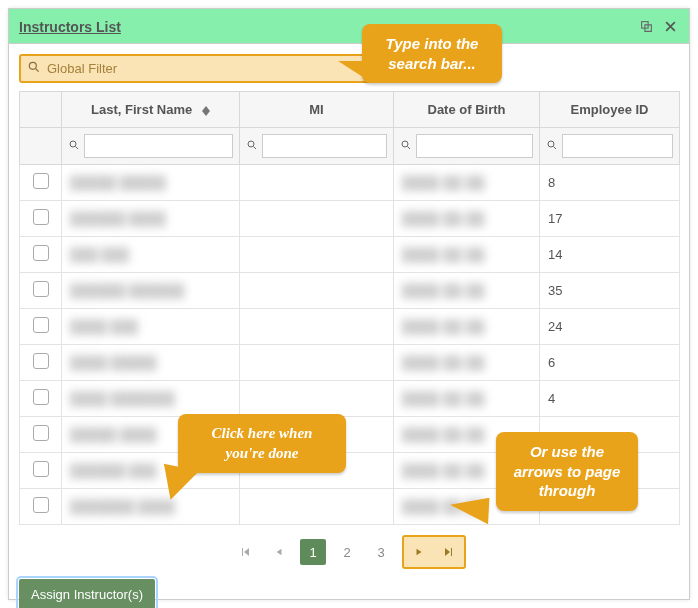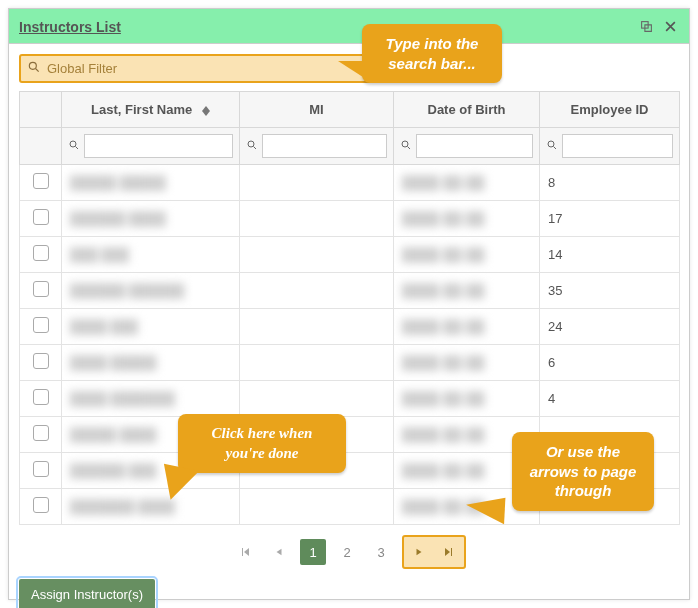--- a/index.html
+++ b/index.html
@@ -191,21 +191,21 @@
     border-top: 0 solid transparent;
     border-right: 30px solid transparent;
     border-left: 0 solid transparent;
     border-bottom: 0;
     width: 0; height: 0;
     border-top: 34px solid #e9a31b;
     border-left: 14px solid transparent;
     border-right: 22px solid transparent;
     transform: rotate(12deg);
   }
-  #callout-page { top: 432px; left: 512px; width: 142px; }
+  #callout-page { top: 432px; left: 496px; width: 142px; }
   #callout-page .tail {
     left: -44px; bottom: -16px;
     border-top: 26px solid #e9a31b;
     border-left: 34px solid transparent;
     border-right: 6px solid transparent;
     transform: rotate(-10deg);
   }
 </style>
 </head>
 <body>

